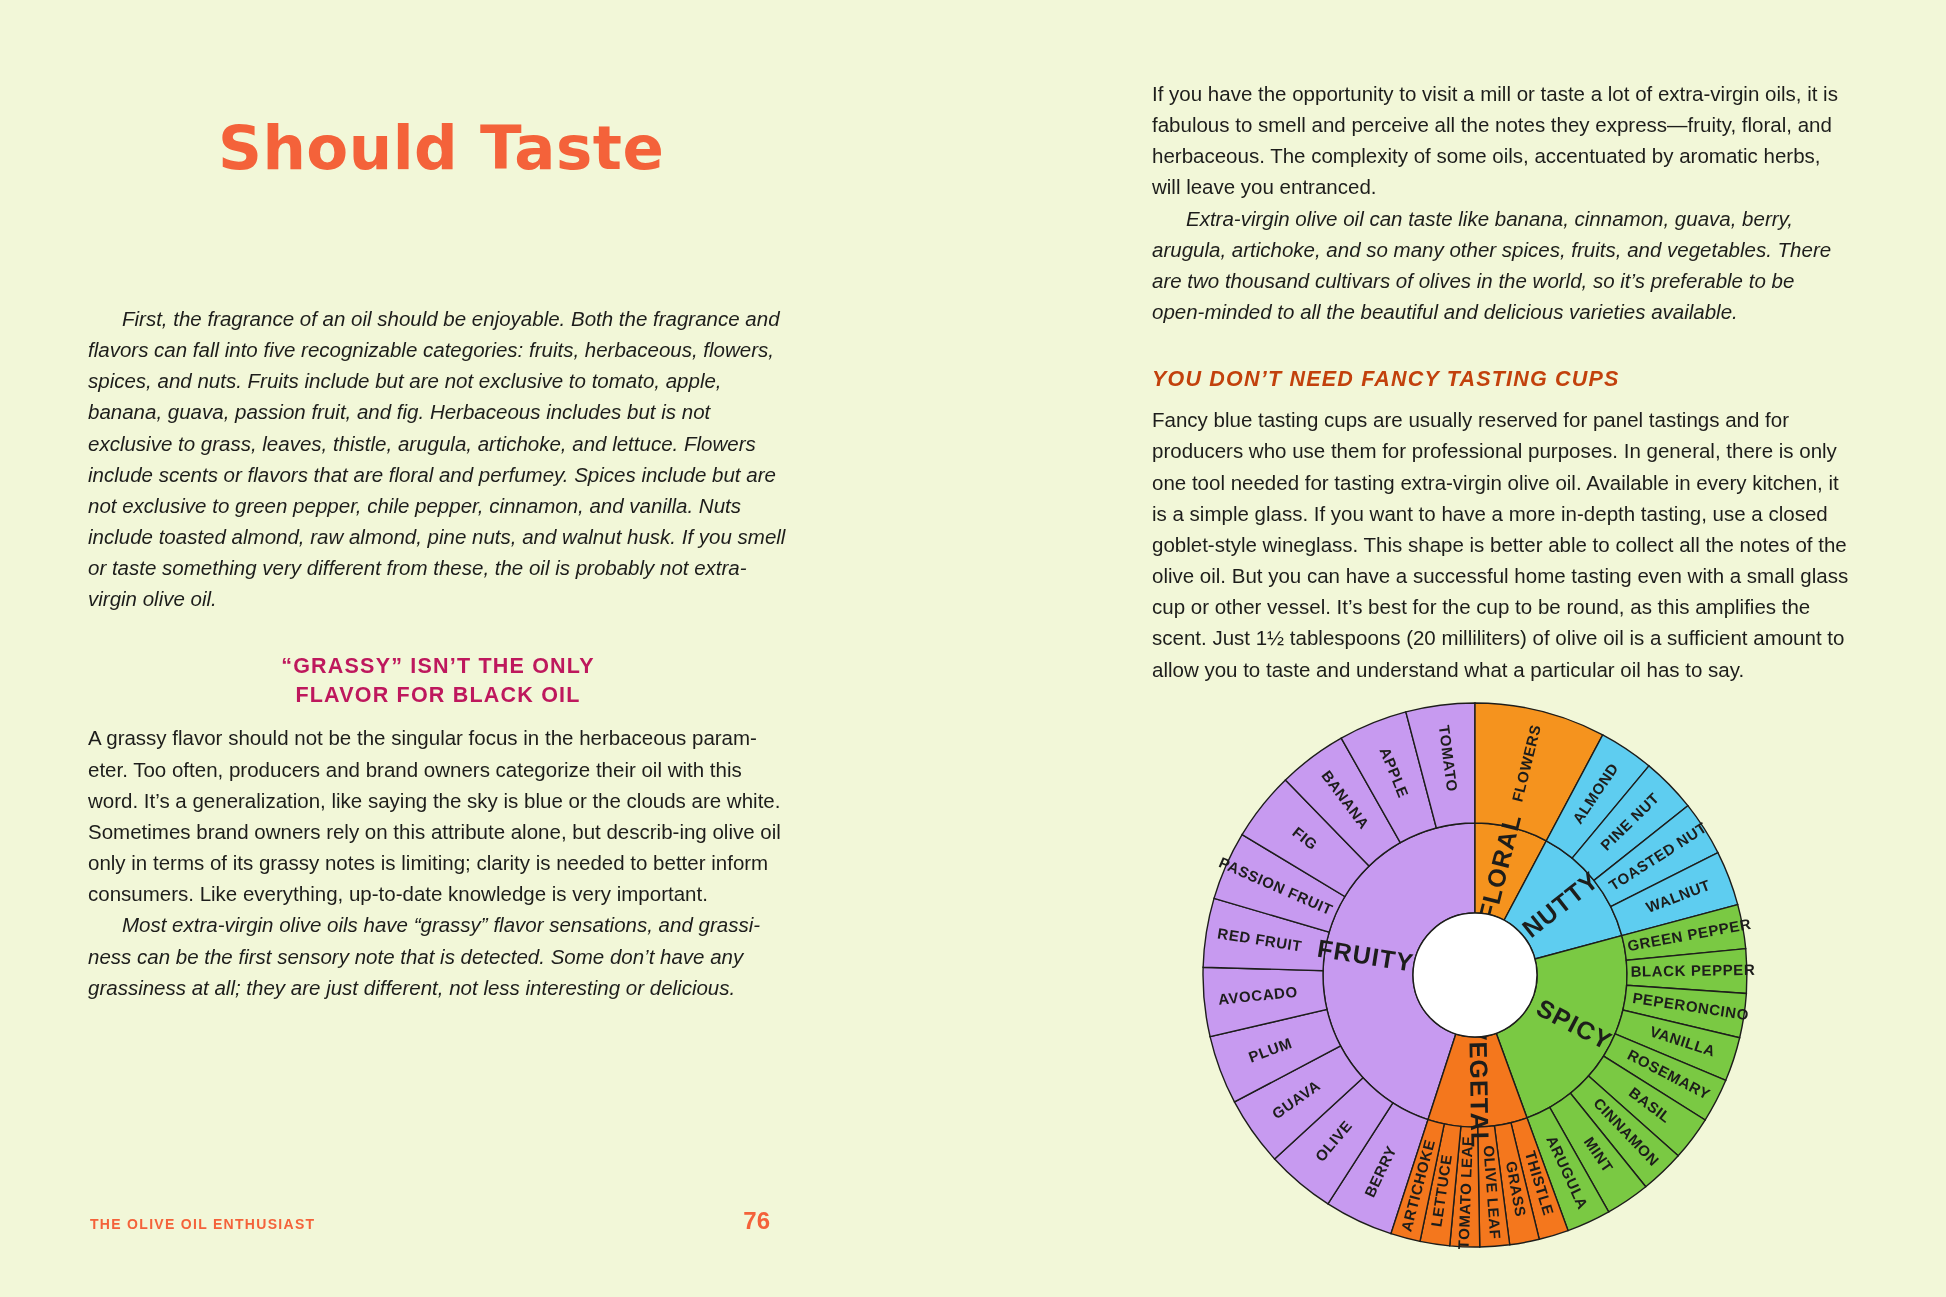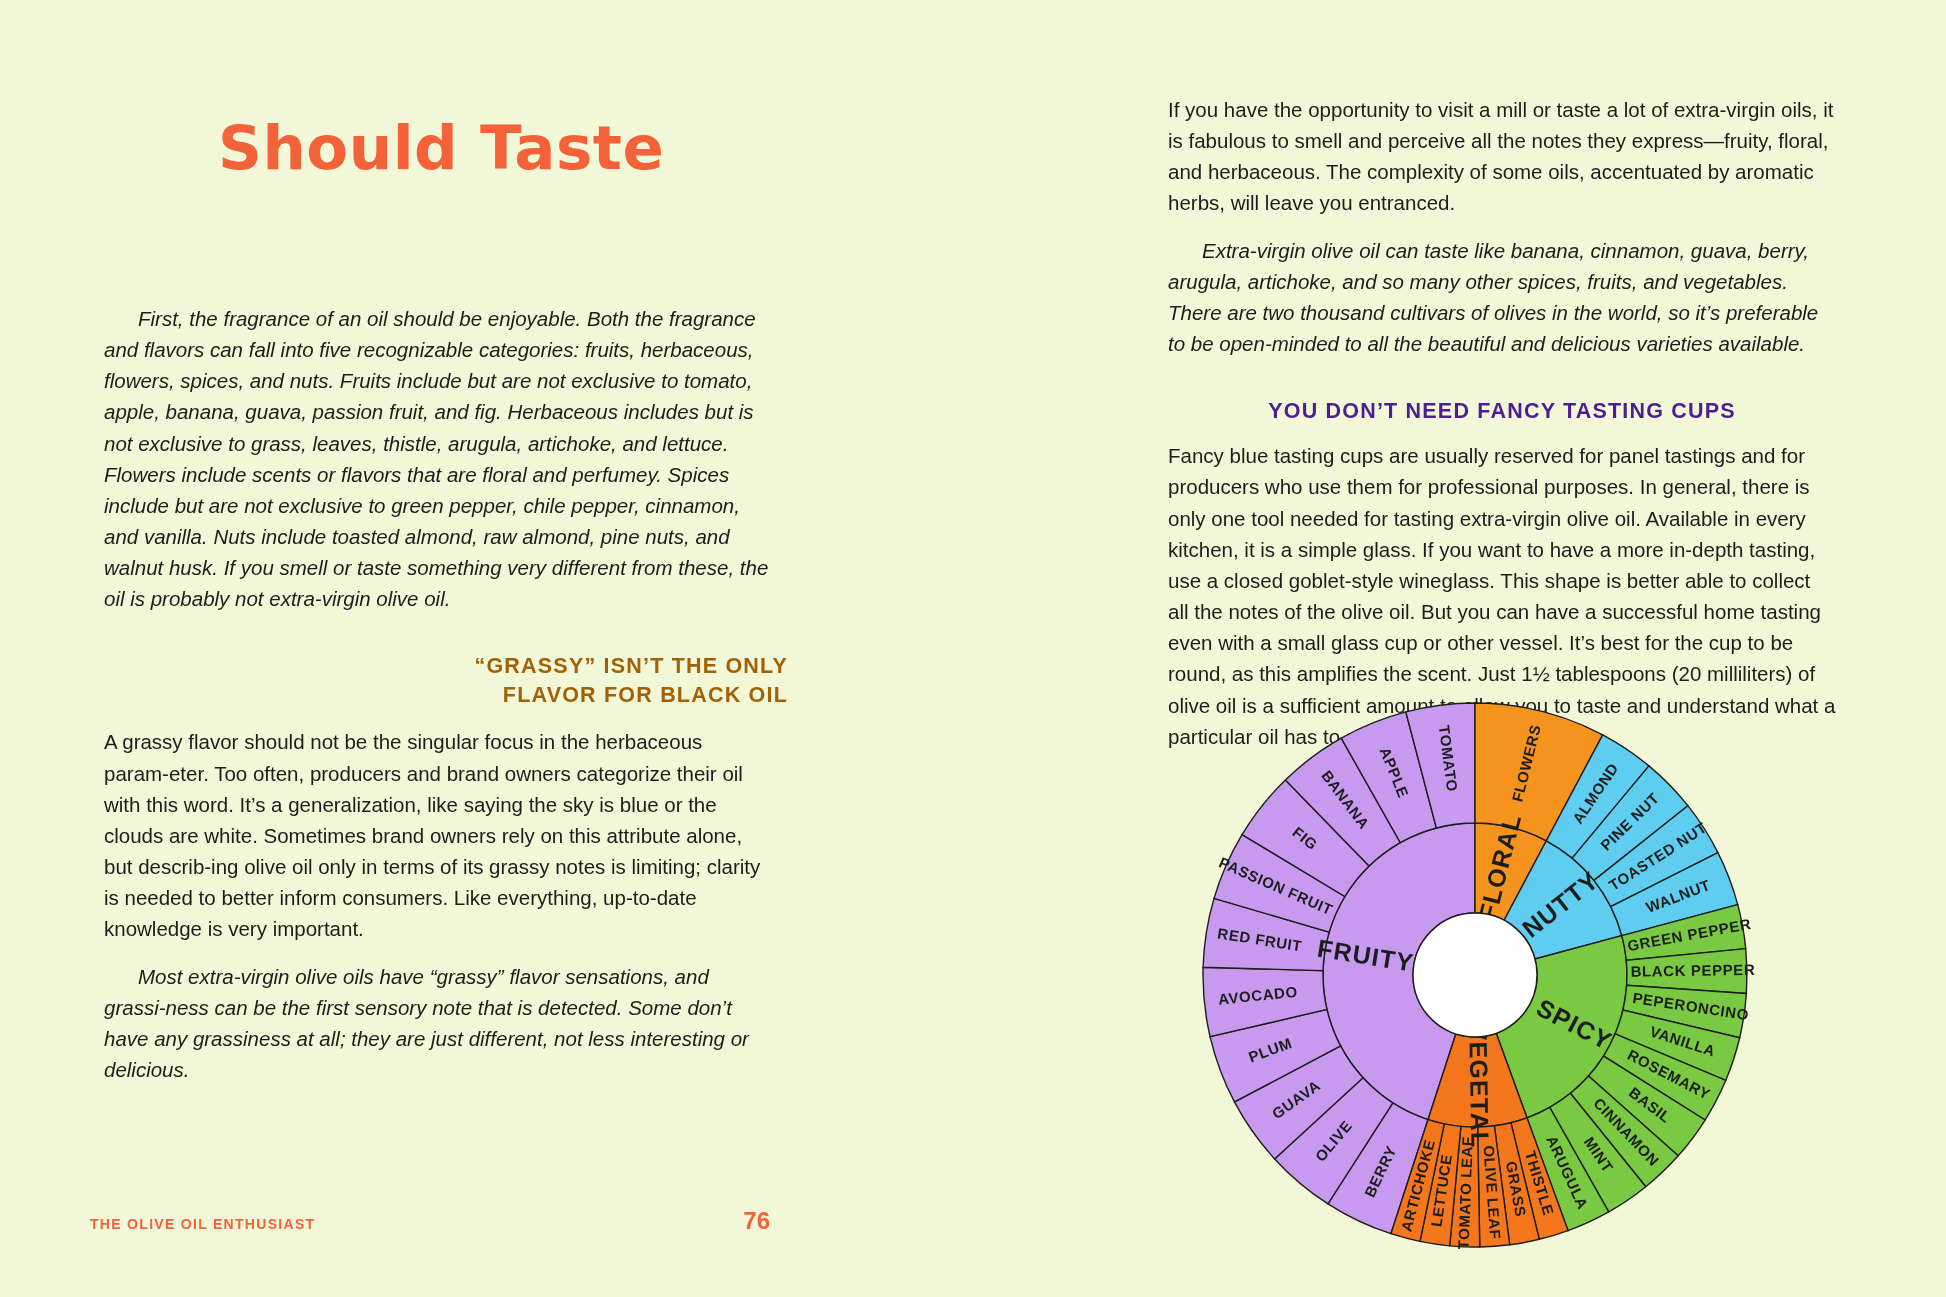--- a/index.html
+++ b/index.html
@@ -38,31 +38,31 @@
     font-family: "DejaVu Sans", sans-serif;
   }
   .title .l2 { display:block; }
 
   .body-text {
     font-size: 20.5px;
     line-height: 1.52;
     color: #1d1d1b;
     text-align: left;
   }
-  .body-text p { margin: 16px; }
+  .body-text p { margin: 0; }
   .body-text p.indent { text-indent: 34px; font-style: italic; }
 
   .left-body { margin-top: 122px; }
 
   .subhead {
-    color: #a16207;
+    color: #be185d;
     font-size: 21.5px;
     font-weight: bold;
     letter-spacing: 1.2px;
-    text-align: right;
+    text-align: center;
     line-height: 1.35;
     margin: 38px 0 12px 0;
   }
   .subhead .l2 { display:block; }
 
   .footer {
     position: absolute;
     left: 90px;
     bottom: 62px;
     width: 680px;
@@ -83,26 +83,26 @@
   }
 
   
   .col-right {
     position: absolute;
     left: 1152px;
     top: 78px;
     width: 700px;
   }
   .subhead-right {
-    color: #4c1d95;
+    color: #c2410c;
     font-size: 21.5px;
     font-weight: bold;
     letter-spacing: 1.2px;
-    text-align: center;
     margin: 40px 0 12px 0;
+    font-style: italic;
   }
 
   
   .wheel-wrap {
     position: absolute;
     left: 1155px;
     top: 655px;
     width: 700px;
     height: 640px;
   }

